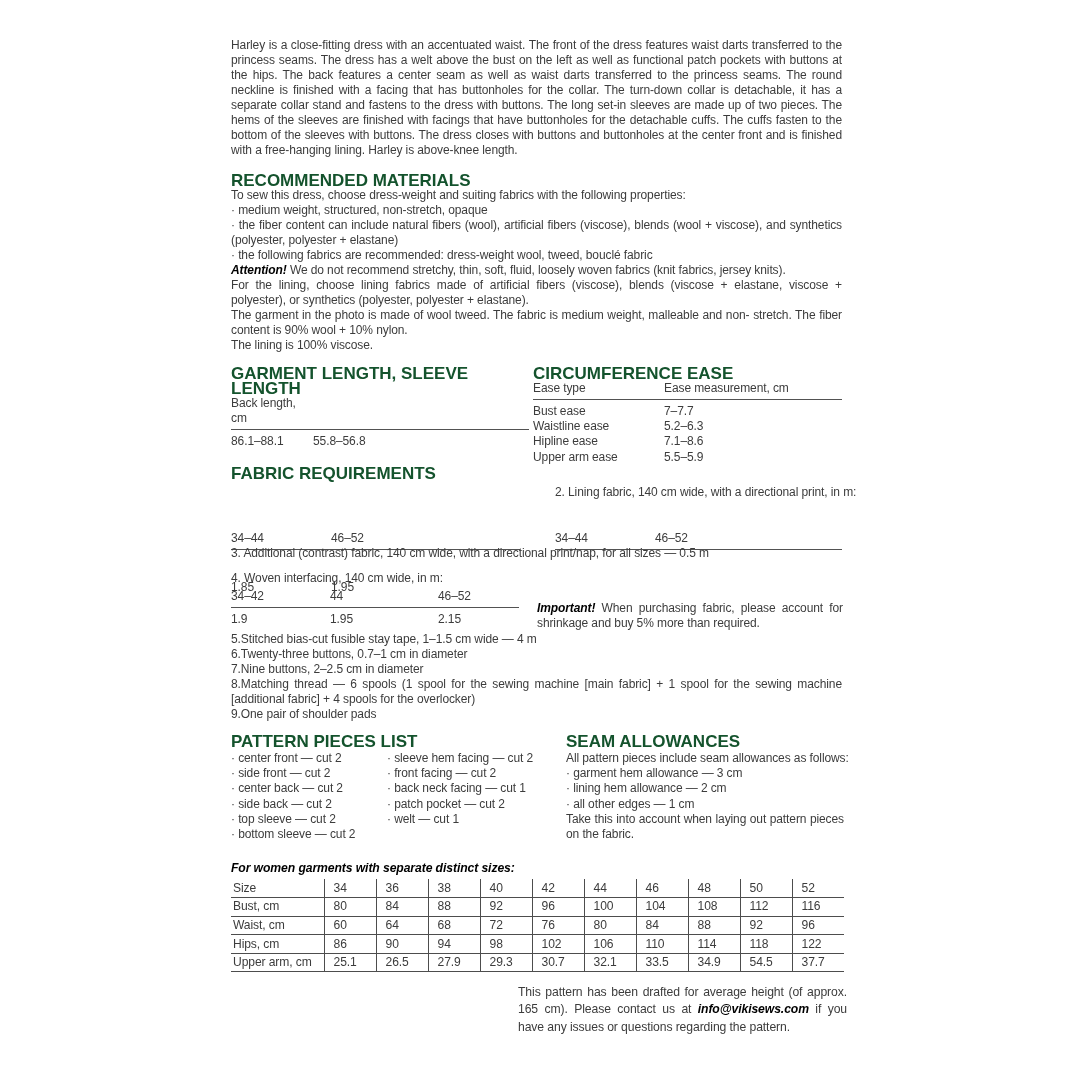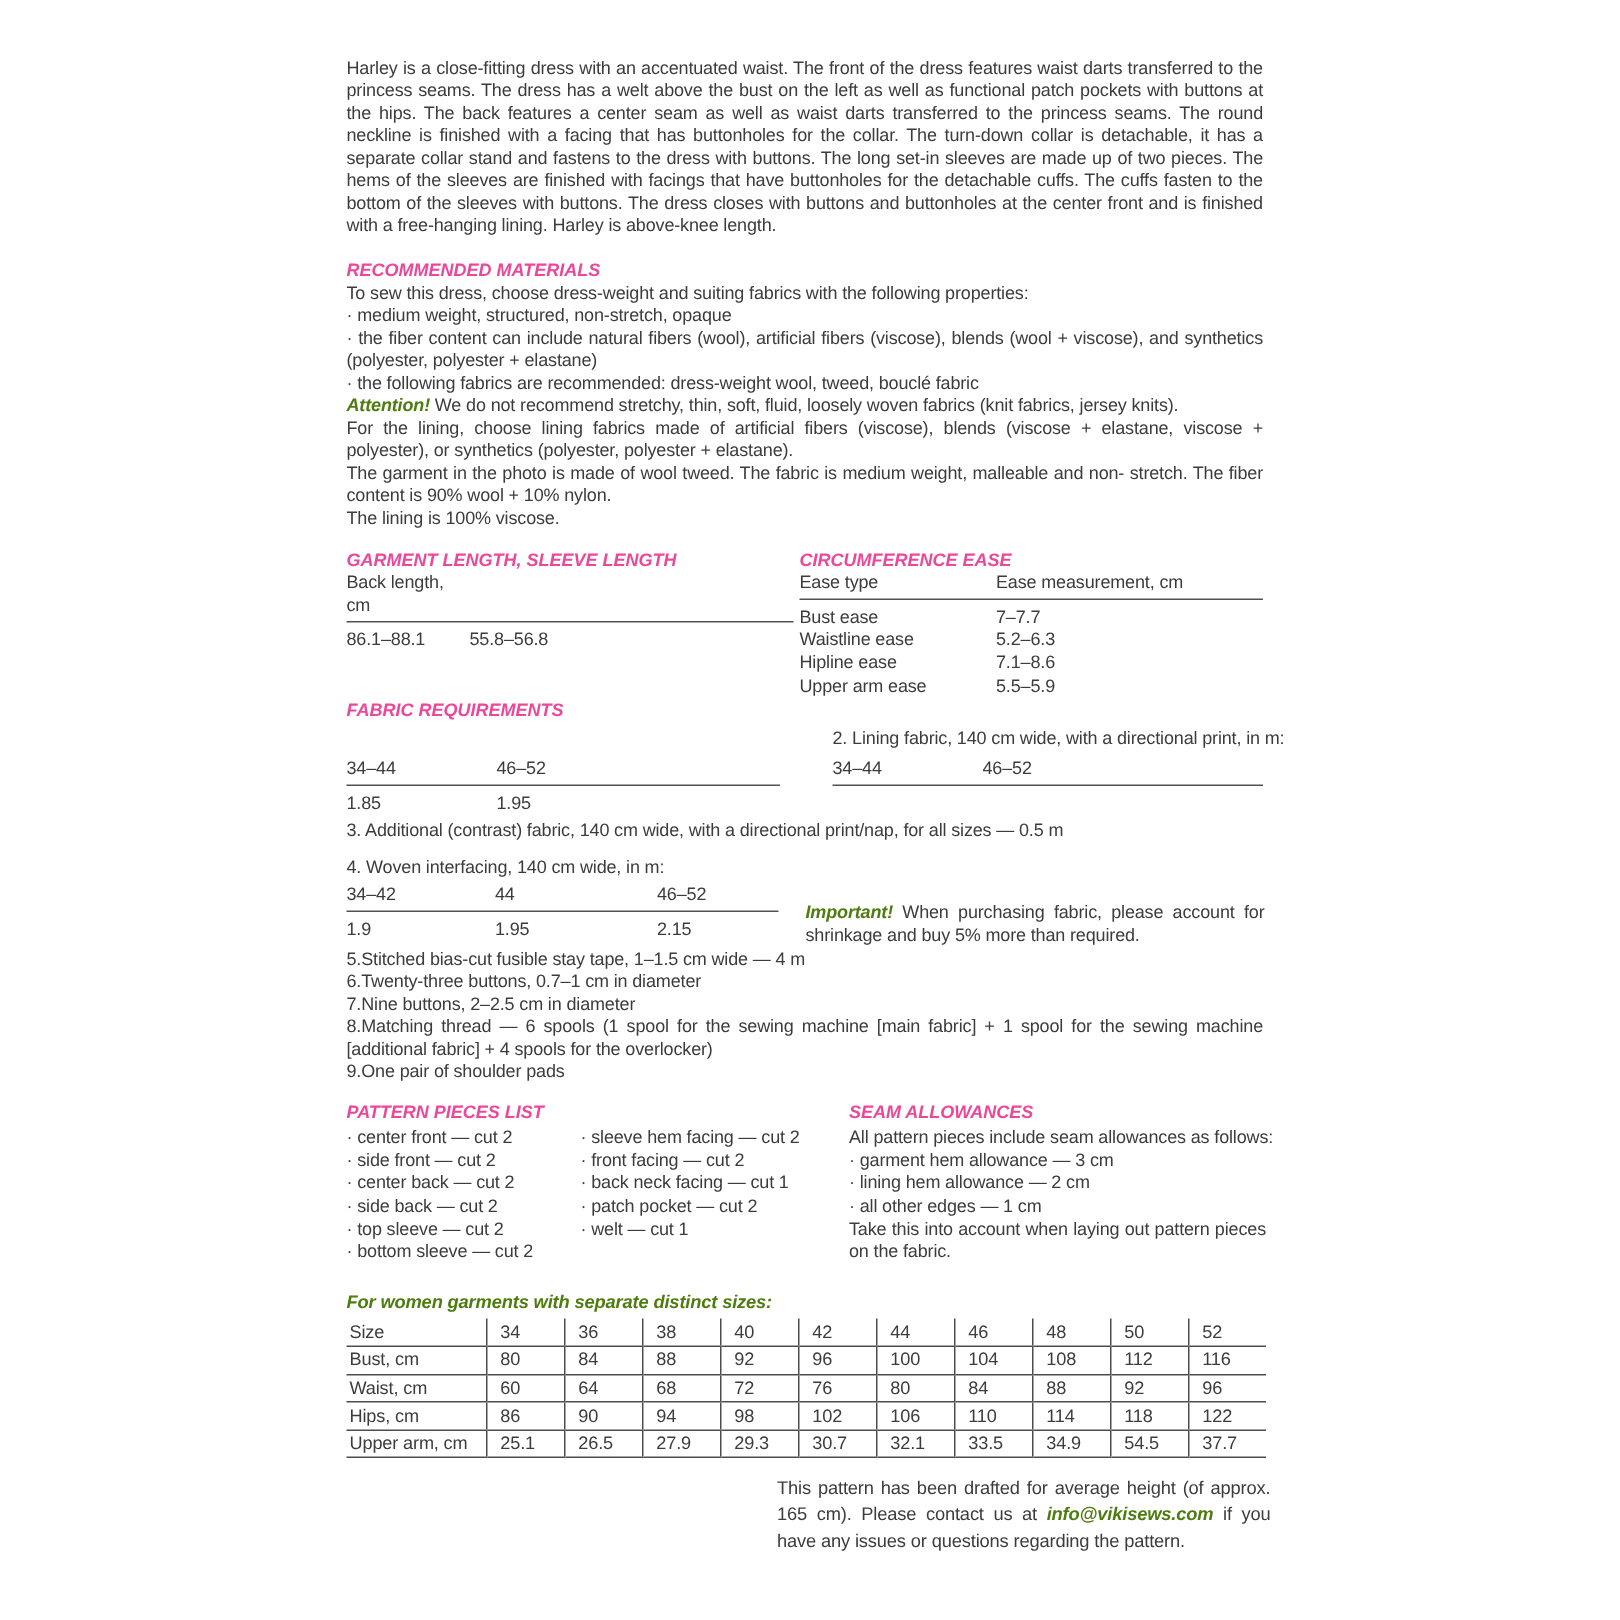--- a/index.html
+++ b/index.html
@@ -5,29 +5,29 @@
   * { box-sizing: border-box; }
   html,body { margin:0; padding:0; background:#ffffff; }
   .page {
     position:relative; width:1080px; height:1080px; background:#ffffff;
     font-family:"Liberation Sans","DejaVu Sans",sans-serif;
     color:#3c3c3c; font-size:12px; line-height:15px; letter-spacing:-0.1px;
     overflow:hidden;
   }
   .content { position:absolute; left:231px; top:0; width:613px; height:1060px; }
   .blk { position:absolute; }
-  h2.sec { margin:0; font-size:12px; font-weight:700; color:#ec4899; line-height:15px; letter-spacing:0;font-style:italic; }
+  h2.sec { margin:0; font-size:17px; font-weight:700; color:#14532d; line-height:15px; letter-spacing:0; }
   .just { text-align:justify; }
   .nowrap { white-space:nowrap; }
-  .bi { font-weight:700; font-style:italic; color:#4d7c0f; }
+  .bi { font-weight:700; font-style:italic; color:#000000; }
   .line { min-height:15px; }
   .grid { display:grid; }
   .g-garment { grid-template-columns:82px 1fr; }
   .g-ease { grid-template-columns:131px 1fr; }
-  .g-2 { grid-template-columns:100px 1fr; }
+  .g-2 { grid-template-columns:100px 1fr;margin-top:26px; }
   .g-3 { grid-template-columns:99px 108px 1fr; }
   .spec-head { padding-bottom:3px; border-bottom:1.5px solid #525252; }
   .spec-vals { padding-top:4px; }
   .ease-row { line-height:15.2px; }
   .mb6 { margin-bottom:6px; }
   .size-note { font-size:12.2px; }
   table.size-table { border-collapse:collapse; table-layout:fixed; width:613px; }
   table.size-table td {
     height:18.6px; padding:0 0 0 9px; border-bottom:1.5px solid #4d4d4d;
     font-size:12.1px; vertical-align:middle; letter-spacing:-0.1px;

